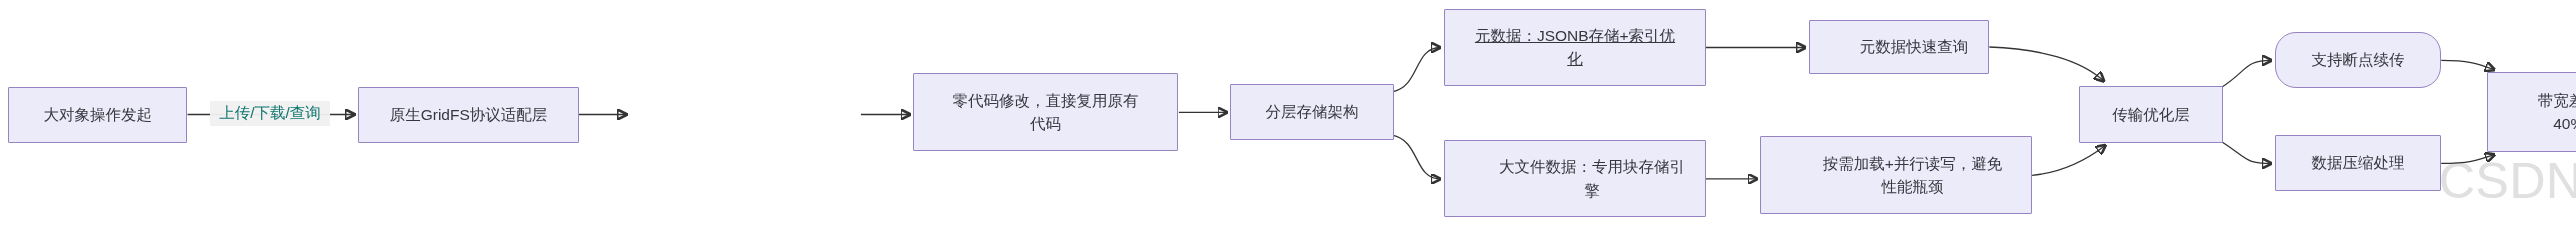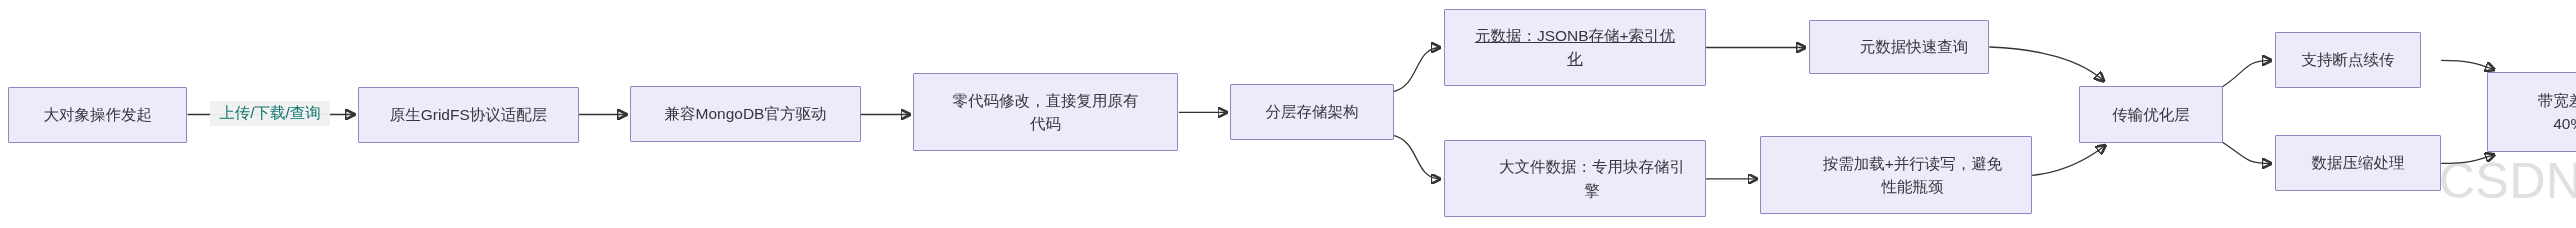--- a/index.html
+++ b/index.html
@@ -83,33 +83,32 @@
     <path d="M 4312 275 C 4362 307, 4356 317, 4408 317" marker-end="url(#arrow)"></path>
     <path d="M 4738 117 C 4790 117, 4806 122, 4841 135" marker-end="url(#arrow)"></path>
     <path d="M 4738 317 C 4790 317, 4806 312, 4841 300" marker-end="url(#arrow)"></path>
     <path d="M 5354 217 L 5445 217" marker-end="url(#arrow)"></path>
   </svg>
 
   <div class="wm-large">CSDN @云边有个稻草人</div>
 
   <div class="node" style="left:8.2px;   top:87px; width:179px; height:56px;">大对象操作发起</div>
   <div class="node" style="left:358px;  top:87px; width:221px; height:56px;">原生GridFS协议适配层</div>
-  <div class="node" style="left:630px; top:86px; width:231px; height:56px;">兼容MongoDB官方驱动</div>
   <div class="node" style="left:913px; top:73px; width:265px; height:78px;">零代码修改，直接复用原有
 代码</div>
   <div class="node" style="left:1230px; top:84px; width:164px; height:56px;">分层存储架构</div>
   <div class="node" style="left:1444px; top:8.8px;  width:262px; height:77px;text-decoration:underline;">元数据：JSONB存储+索引优
 化</div>
   <div class="node" style="left:1444px; top:140px; width:262px; height:77px;padding-left:40px;">大文件数据：专用块存储引
 擎</div>
   <div class="node" style="left:1809px; top:20px;  width:180px; height:54px;padding-left:36px;">元数据快速查询</div>
   <div class="node" style="left:1760px; top:136px; width:272px; height:78px;padding-left:39px;">按需加载+并行读写，避免
 性能瓶颈</div>
   <div class="node" style="left:2079px; top:86px; width:144px; height:57px;">传输优化层</div>
-  <div class="node" style="left:2275px; top:32px;  width:146px; height:56px;">支持断点续传</div>
+  <div class="node" style="left:2275px; top:32px;  width:166px; height:56px;border-radius:21px;">支持断点续传</div>
   <div class="node" style="left:2275px; top:135px; width:166px; height:56px;">数据压缩处理</div>
   <div class="node" style="left:2487px; top:72px; width:272px; height:80px;">带宽差环境传输效率提升
 40%，适配异地部署</div>
 
   <div class="edge-label">上传/下载/查询</div>
 
 </div>
 
 
 </body></html>

